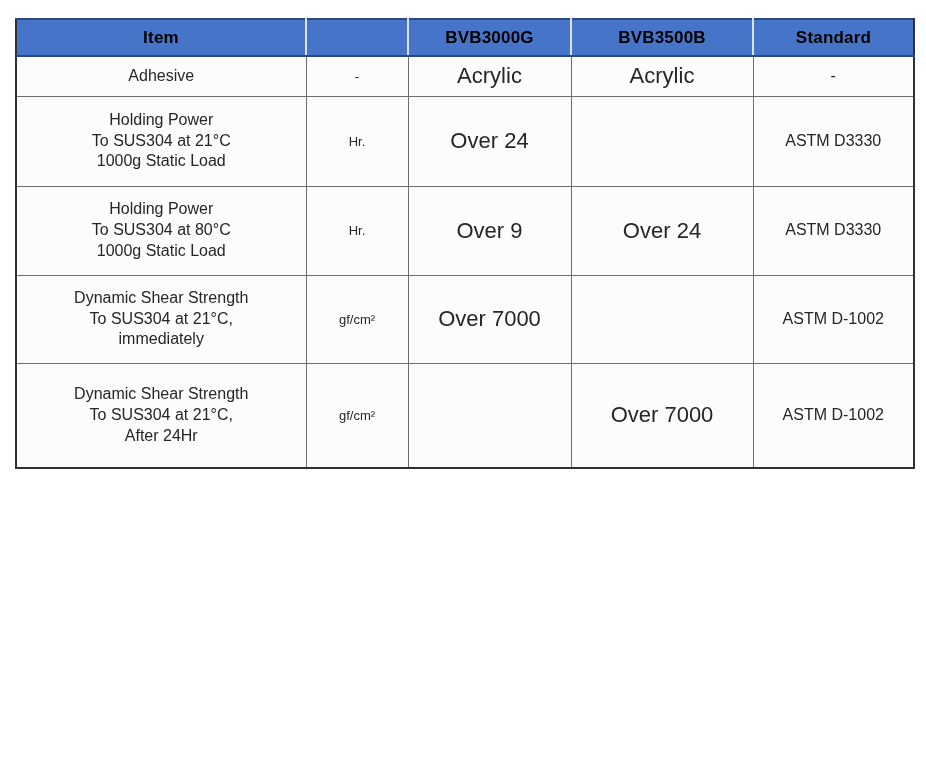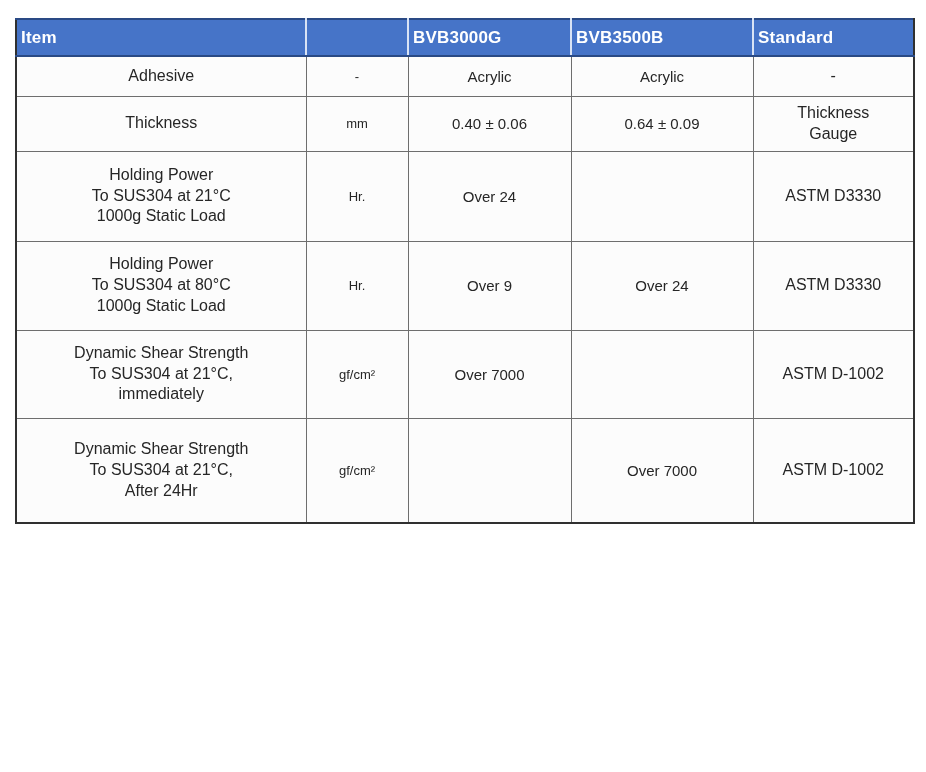--- a/index.html
+++ b/index.html
@@ -20,24 +20,24 @@
     left: 15px;
     top: 18px;
     width: 898px;
     border-collapse: collapse;
     table-layout: fixed;
     border: 2px solid #303030;
     background: #fcfcfc;
   }
   table.spec-table th {
     background: #4674c8;
-    color: #ffffff;
+    color: #000000;
     font-size: 17px;
     font-weight: bold;
-    text-align: left;
+    text-align: center;
     vertical-align: middle;
     border-top: 2px solid #2a4a85;
     border-bottom: 2px solid #2a4a85;
     border-right: 2px solid #d9e3f5;
     border-left: 2px solid #d9e3f5;
     padding: 2px 4px;
     letter-spacing: 0.2px;
   }
   table.spec-table th:first-child { border-left: 2px solid #303030; }
   table.spec-table th:last-child  { border-right: 2px solid #303030; }
@@ -52,21 +52,21 @@
   }
   td.c-item {
     font-size: 16px;
     white-space: pre-line;
     line-height: 1.3;
   }
   td.c-unit {
     font-size: 13px;
   }
   td.c-val {
-    font-size: 15px;
+    font-size: 22px;
   }
   td.c-std {
     font-size: 16px;
     white-space: pre-line;
     line-height: 1.3;
   }
 </style>
 </head>
 <body>
 
@@ -88,28 +88,20 @@
         <th>Standard</th>
       </tr>
     </thead>
     <tbody>
       <tr style="height:40px">
         <td class="c-item">Adhesive</td>
         <td class="c-unit">-</td>
         <td class="c-val">Acrylic</td>
         <td class="c-val">Acrylic</td>
         <td class="c-std">-</td>
-      </tr>
-      <tr style="height:55px">
-        <td class="c-item">Thickness</td>
-        <td class="c-unit">mm</td>
-        <td class="c-val">0.40 ± 0.06</td>
-        <td class="c-val">0.64 ± 0.09</td>
-        <td class="c-std">Thickness
-Gauge</td>
       </tr>
       <tr style="height:90px">
         <td class="c-item">Holding Power
 To SUS304 at 21°C
 1000g Static Load</td>
         <td class="c-unit">Hr.</td>
         <td class="c-val">Over 24</td>
         <td class="c-val"></td>
         <td class="c-std">ASTM D3330</td>
       </tr>

